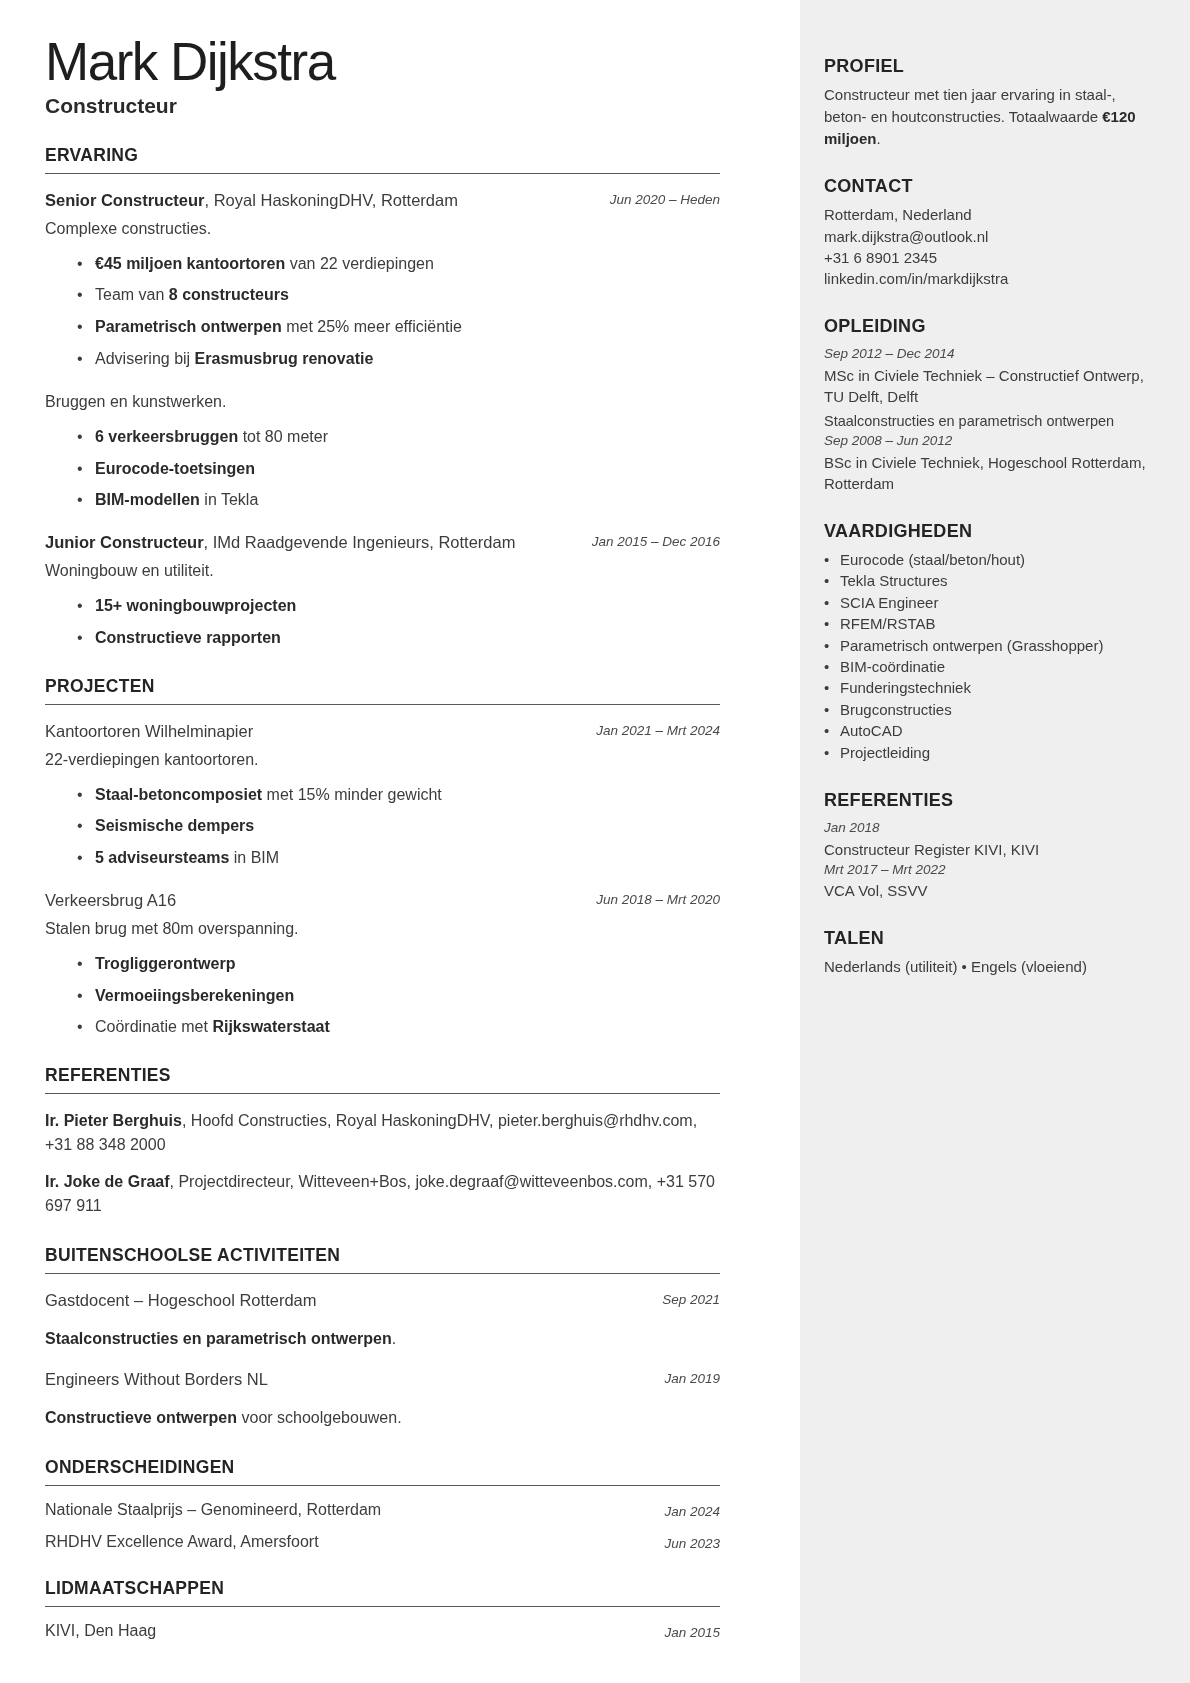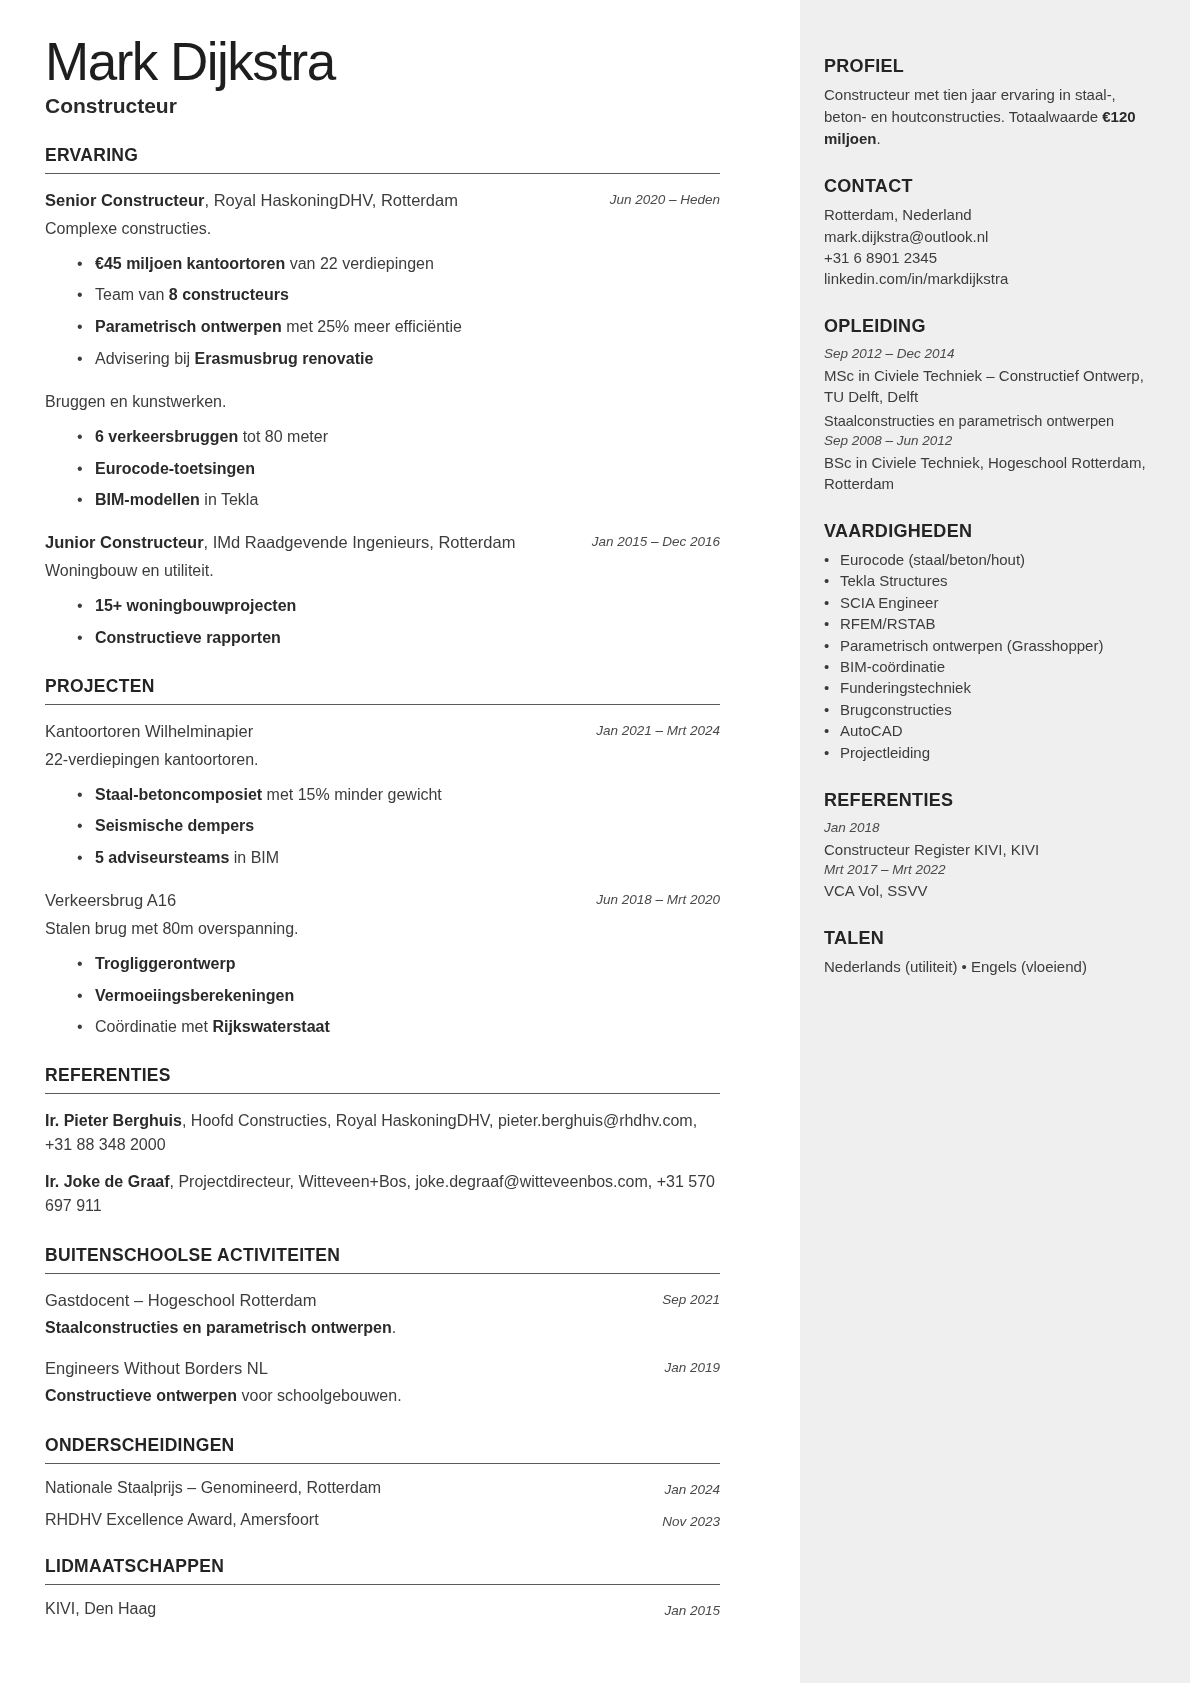--- a/index.html
+++ b/index.html
@@ -30,21 +30,21 @@
   .entry-sub { font-size:16px; line-height:1.5; margin-top:4px; }
   ul.blt { list-style:none; margin:13px 0 4px; padding:0; }
   ul.blt li {
     position:relative; padding-left:50px; font-size:16px;
     line-height:1.3; margin-bottom:11px;
   }
   ul.blt li::before { content:"•"; position:absolute; left:32px; color:#3c3c3c; }
   .para { font-size:16px; line-height:1.5; margin:0 0 13px; }
   .row { display:flex; justify-content:space-between; margin-bottom:14px; }
   .row-text { font-size:16px; }
-  .desc { font-size:16px; line-height:1.5; margin-top:3px; }
+  .desc { font-size:16px; line-height:1.5; margin-top:14px; }
   .act-entry { margin-bottom:17px; }
   
   .sidebar {
     position:absolute; top:0; right:0; width:390px; height:100%;
     background:#efefef; box-sizing:border-box; padding:56px 28px 40px 24px;
   }
   .sb-sec { margin-bottom:27px; }
   .sb-sec h2 {
     margin:0 0 7px; font-size:18px; font-weight:bold; color:#242424; letter-spacing:.3px;
   }
@@ -163,21 +163,21 @@
     </div>
 
     <h2 class="sec">ONDERSCHEIDINGEN</h2>
     <div class="sec-body">
       <div class="row">
         <div class="row-text">Nationale Staalprijs – Genomineerd, Rotterdam</div>
         <div class="date">Jan 2024</div>
       </div>
       <div class="row">
         <div class="row-text">RHDHV Excellence Award, Amersfoort</div>
-        <div class="date">Nov 2023</div>
+        <div class="date">Jun 2023</div>
       </div>
     </div>
 
     <h2 class="sec">LIDMAATSCHAPPEN</h2>
     <div class="sec-body">
       <div class="row">
         <div class="row-text">KIVI, Den Haag</div>
         <div class="date">Jan 2015</div>
       </div>
 

